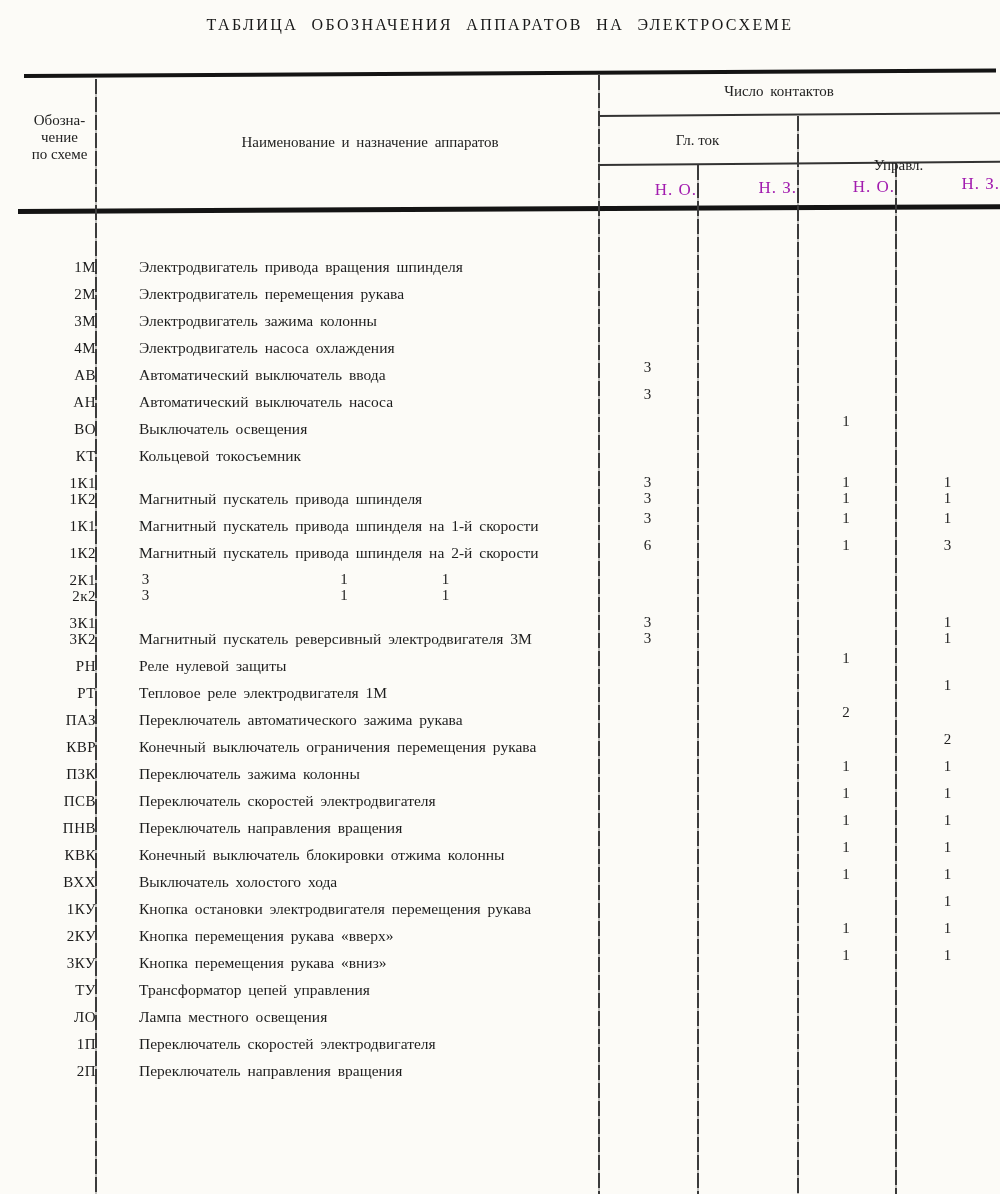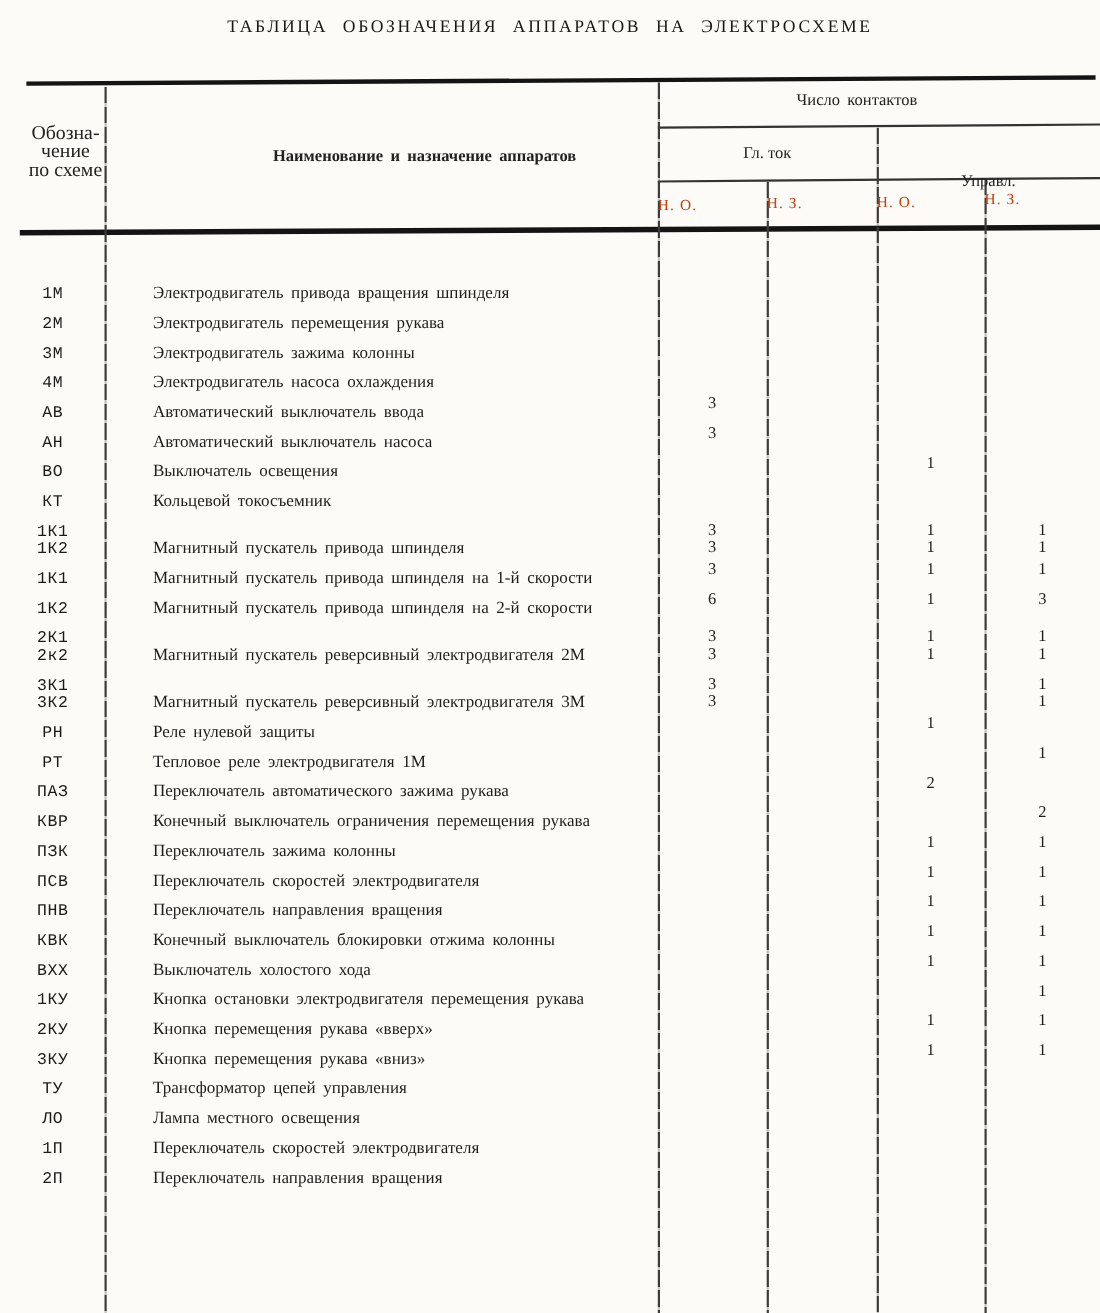--- a/index.html
+++ b/index.html
@@ -26,36 +26,36 @@
     position:absolute; width:1.6px;
     background:repeating-linear-gradient(to bottom,#3b3b3b 0 15px, rgba(59,59,59,.3) 15px 18px);
   }
   .v-code { left:95px;  top:79px;  height:1115px; }
   .v-main { left:598px; top:75px;  height:1119px; }
   .v-glnz { left:697px; top:165px; height:1029px; }
   .v-upr  { left:797px; top:116px; height:1078px; }
   .v-upnz { left:895px; top:162px; height:1032px; }
   
   .hlabel { position:absolute; text-align:center; font-size:15px; color:#222; }
-  .h-code     { left:0;   top:112px; width:119px;  font-size:18px; line-height:17px; white-space:pre-line; }
-  .h-name     { left:96px;  top:134px; width:580px; word-spacing:3px;font-weight:bold; }
+  .h-code     { left:0;   top:112px; width:119px;  font-size:15px; line-height:17px; white-space:pre-line; }
+  .h-name     { left:80px;  top:134px; width:580px; word-spacing:3px; }
   .h-contacts { left:598px; top:83px;  width:362px; word-spacing:3px; }
   .h-gl       { left:598px; top:132px; width:199px; }
   .h-upr      { left:797px; top:129px; width:203px;margin-top:28px; }
-  .hsub { position:absolute; text-align:left; font-size:14px; letter-spacing:1px; color:#c2410c; }
+  .hsub { position:absolute; text-align:right; font-size:17px; letter-spacing:1px; color:#a21caf; }
   .h-no1 { left:598px; top:180px; width:99px;  }
   .h-nz1 { left:697px; top:178px; width:100px; }
   .h-no2 { left:797px; top:177px; width:98px;  }
   .h-nz2 { left:895px; top:174px; width:105px; }
   
   .rows { position:absolute; left:0; top:248px; width:1000px; }
   .row { display:flex; height:27px; align-items:flex-end; }
   .row.double { height:43px; }
   .cell { white-space:pre-line; }
-  .c-code { width:96px; text-align:center; font-size:15px; letter-spacing:.5px; line-height:15.5px; color:#1a1a1a;font-family:Liberation Mono, monospace; }
+  .c-code { width:96px; text-align:right; font-size:15px; letter-spacing:.5px; line-height:15.5px; color:#1a1a1a; }
   .c-name { width:502px; padding-left:43px; box-sizing:border-box; font-size:15.5px; word-spacing:3px; line-height:16px; }
   .c-num  { text-align:center; font-size:15px; line-height:15.5px; transform:translateY(-8px); }
   .row.double .c-num { transform:translateY(-1px); }
   .c-glno { width:99px; }
   .c-glnz { width:100px; }
   .c-upno { width:98px; }
   .c-upnz { width:105px; }
 </style>
 </head>
 <body>
@@ -175,21 +175,20 @@
     <div class="cell c-code">1К2</div>
     <div class="cell c-name">Магнитный пускатель привода шпинделя на 2-й скорости</div>
     <div class="cell c-num c-glno">6</div>
     <div class="cell c-num c-glnz"></div>
     <div class="cell c-num c-upno">1</div>
     <div class="cell c-num c-upnz">3</div>
   </div>
       <div class="row double">
     <div class="cell c-code">2К1
 2к2</div>
-    <div class="cell c-name">Магнитный пускатель реверсивный электродвигателя 2М</div>
     <div class="cell c-num c-glno">3
 3</div>
     <div class="cell c-num c-glnz"></div>
     <div class="cell c-num c-upno">1
 1</div>
     <div class="cell c-num c-upnz">1
 1</div>
   </div>
       <div class="row double">
     <div class="cell c-code">3К1

